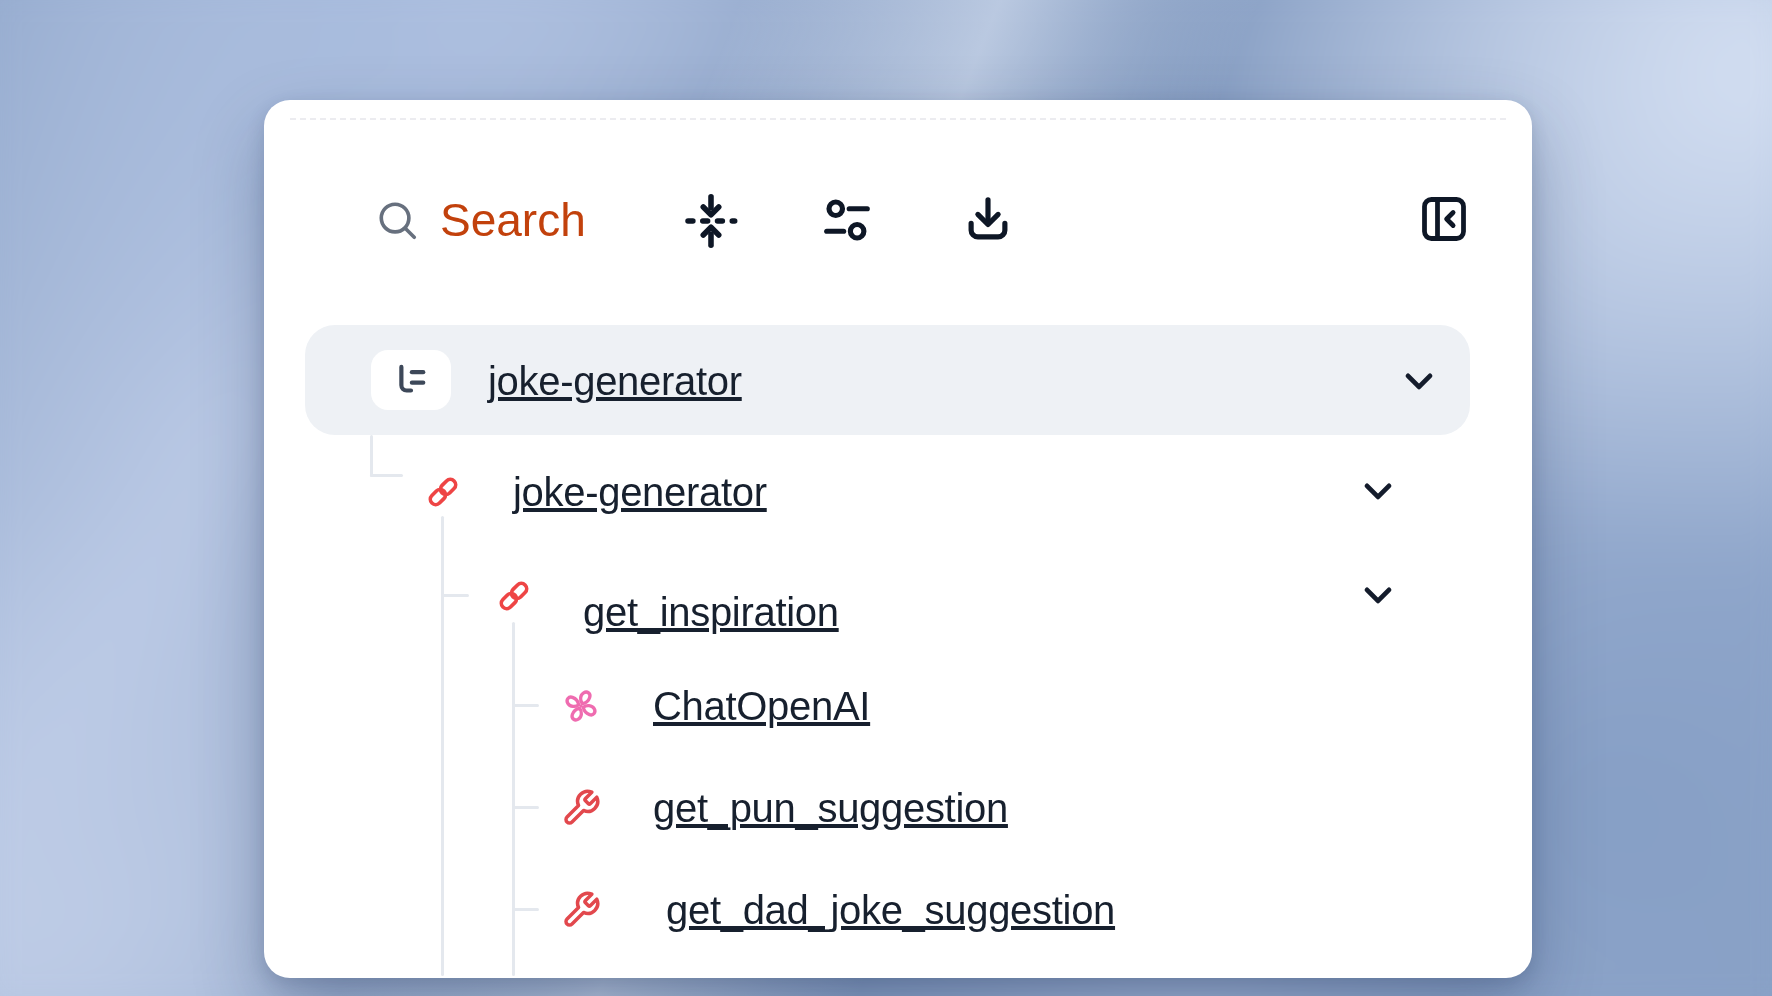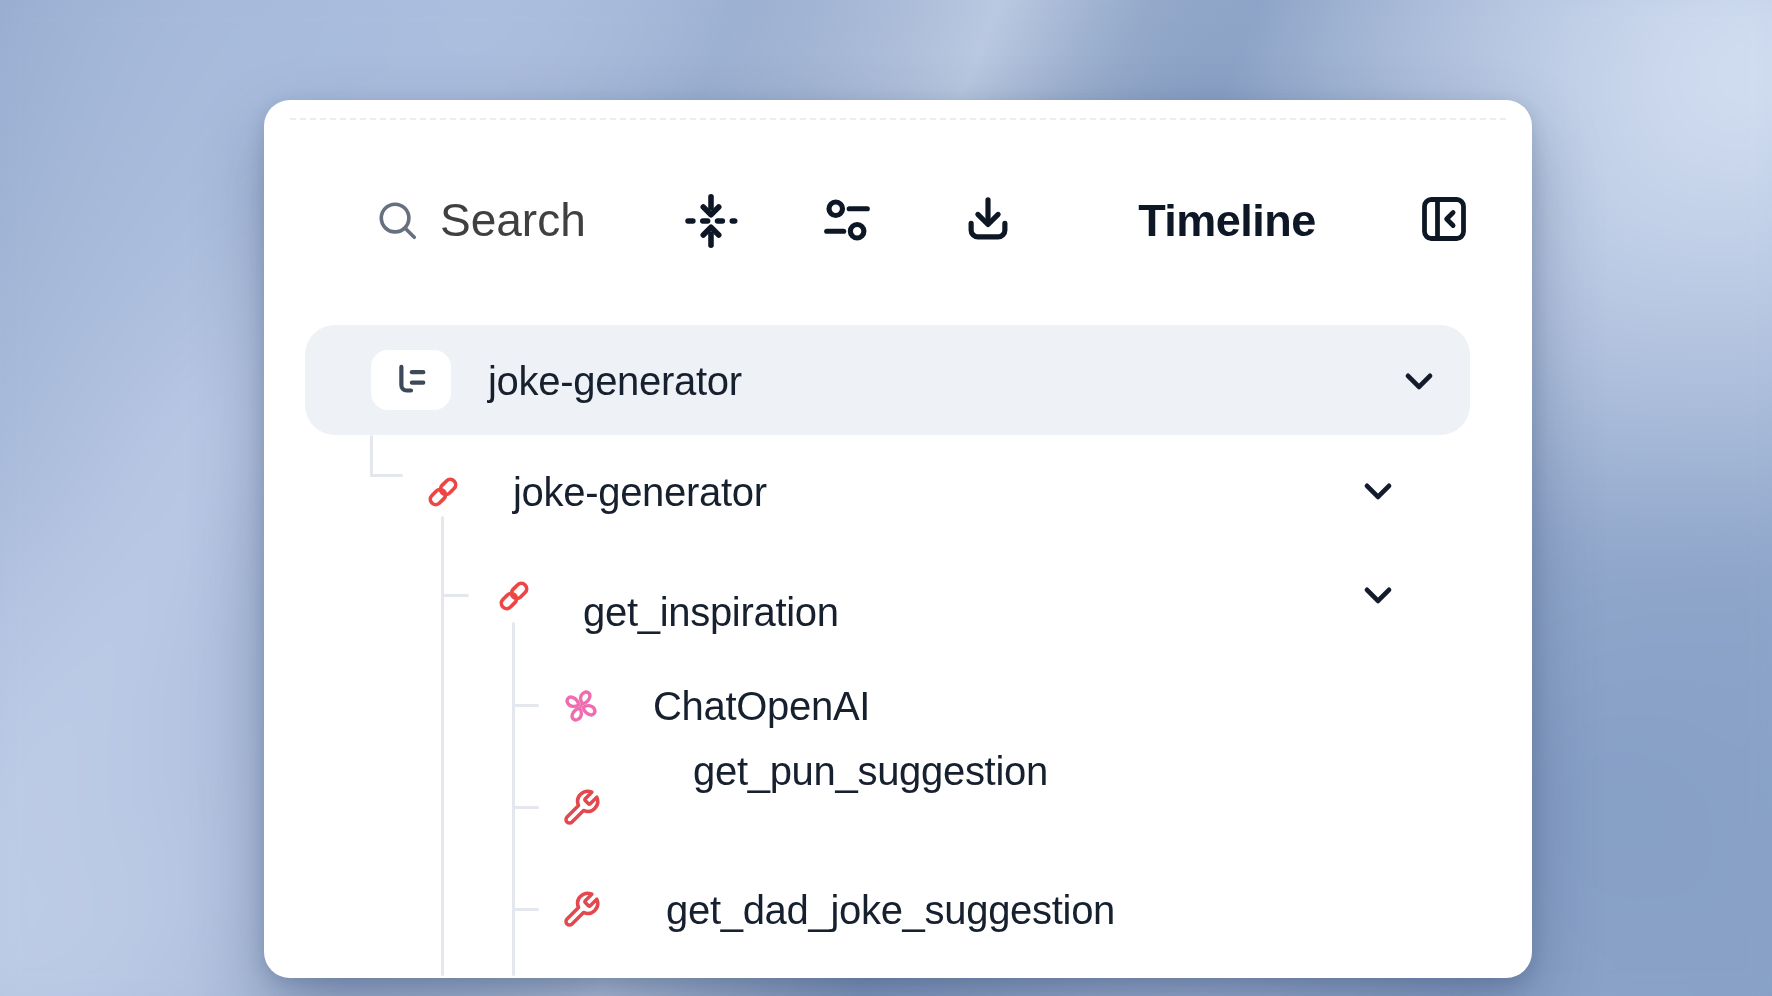--- a/index.html
+++ b/index.html
@@ -30,33 +30,33 @@
     overflow:hidden;
   }
   .top-divider{
     position:absolute;left:26px;right:26px;top:18px;height:0;
     border-top:2px dashed #ececf0;
   }
   
   .toolbar-btn{position:absolute;display:flex;align-items:center;justify-content:center;cursor:pointer;background:none;border:none;padding:0;}
   .search-group{position:absolute;left:110px;top:92px;height:56px;display:flex;align-items:center;gap:20px;cursor:text;}
   .search-group svg{width:46px;height:46px;display:block;}
-  .search-text{font-size:46px;color:#404040;line-height:1;}
+  .search-text{font-size:46px;color:#c2410c;line-height:1;}
   .btn-fold{left:418px;top:92px;width:58px;height:58px;}
   .btn-settings{left:556px;top:93px;width:54px;height:54px;}
   .btn-download{left:697px;top:92px;width:54px;height:56px;}
   .timeline-label{
     position:absolute;left:858px;top:96px;width:210px;text-align:center;
     font-size:45px;font-weight:700;color:#0e1726;line-height:1.1;letter-spacing:-0.5px;cursor:pointer;
   }
   .btn-panel{left:1154px;top:93px;width:52px;height:52px;}
   .toolbar-btn svg{width:100%;height:100%;display:block;}
   
   .tline{position:absolute;background:#e4e8ee;border-radius:2px;}
-  .row-label{font-size:40px;color:#17202e;line-height:1;white-space:nowrap;letter-spacing:-0.3px;}
+  .row-label{font-size:40px;color:#17202e;line-height:1;white-space:nowrap;letter-spacing:-0.3px;text-decoration:underline;}
   .pill{
     position:absolute;left:41px;top:225px;width:1165px;height:110px;
     background:#eef1f5;border-radius:30px;cursor:pointer;
   }
   .pill-iconbox{
     position:absolute;left:66px;top:250px;width:80px;height:60px;
     background:#ffffff;border-radius:17px;
     display:flex;align-items:center;justify-content:center;
   }
   .pill-iconbox svg{width:42px;height:42px;}
@@ -114,21 +114,20 @@
   <button class="toolbar-btn btn-download">
     <span style="width:100%;height:100%;">
       <svg viewBox="0 0 24 24" fill="none" stroke="#0e1726" stroke-width="2.3" stroke-linecap="round" stroke-linejoin="round">
         <path d="M12 3v10.5"></path>
           <path d="m7.5 9.5 4.5 4.5 4.5-4.5"></path>
         <path d="M4.5 13.5v3a3 3 0 0 0 3 3h9a3 3 0 0 0 3-3v-3"></path>
       </svg>
     </span>
   </button>
 
-  <div class="timeline-label">Timeline</div>
 
   <button class="toolbar-btn btn-panel">
     <span style="width:100%;height:100%;">
       <svg viewBox="0 0 24 24" fill="none" stroke="#0e1726" stroke-width="2.2" stroke-linecap="round" stroke-linejoin="round">
         <rect x="3" y="3" width="18" height="18" rx="3.2"></rect>
           <path d="M9 3v18"></path>
           <path d="m16.2 15-3-3 3-3"></path>
       </svg>
     </span>
   </button>
@@ -206,21 +205,21 @@
     </span>
     <span class="row-label abs-label" style="left:389px;top:606px;text-align:center;">ChatOpenAI</span>
   </div>
 
   <div>
     <span class="node-icon" style="left:297px;top:688px;">
       <svg viewBox="0 0 24 24" fill="none" stroke="#e2484d" stroke-width="2.1" stroke-linecap="round" stroke-linejoin="round">
         <path d="M14.7 6.3a1 1 0 0 0 0 1.4l1.6 1.6a1 1 0 0 0 1.4 0l3.77-3.77a6 6 0 0 1-7.94 7.94l-6.91 6.91a2.12 2.12 0 0 1-3-3l6.91-6.91a6 6 0 0 1 7.94-7.94l-3.76 3.76z"></path>
       </svg>
     </span>
-    <span class="row-label abs-label" style="left:389px;top:671px;margin-left:40px;">get_pun_suggestion</span>
+    <span class="row-label abs-label" style="left:389px;top:708px;">get_pun_suggestion</span>
   </div>
 
   <div>
     <span class="node-icon" style="left:297px;top:790px;">
       <svg viewBox="0 0 24 24" fill="none" stroke="#e2484d" stroke-width="2.1" stroke-linecap="round" stroke-linejoin="round">
         <path d="M14.7 6.3a1 1 0 0 0 0 1.4l1.6 1.6a1 1 0 0 0 1.4 0l3.77-3.77a6 6 0 0 1-7.94 7.94l-6.91 6.91a2.12 2.12 0 0 1-3-3l6.91-6.91a6 6 0 0 1 7.94-7.94l-3.76 3.76z"></path>
       </svg>
     </span>
     <span class="row-label abs-label" style="left:402px;top:810px;">get_dad_joke_suggestion</span>
   </div>

